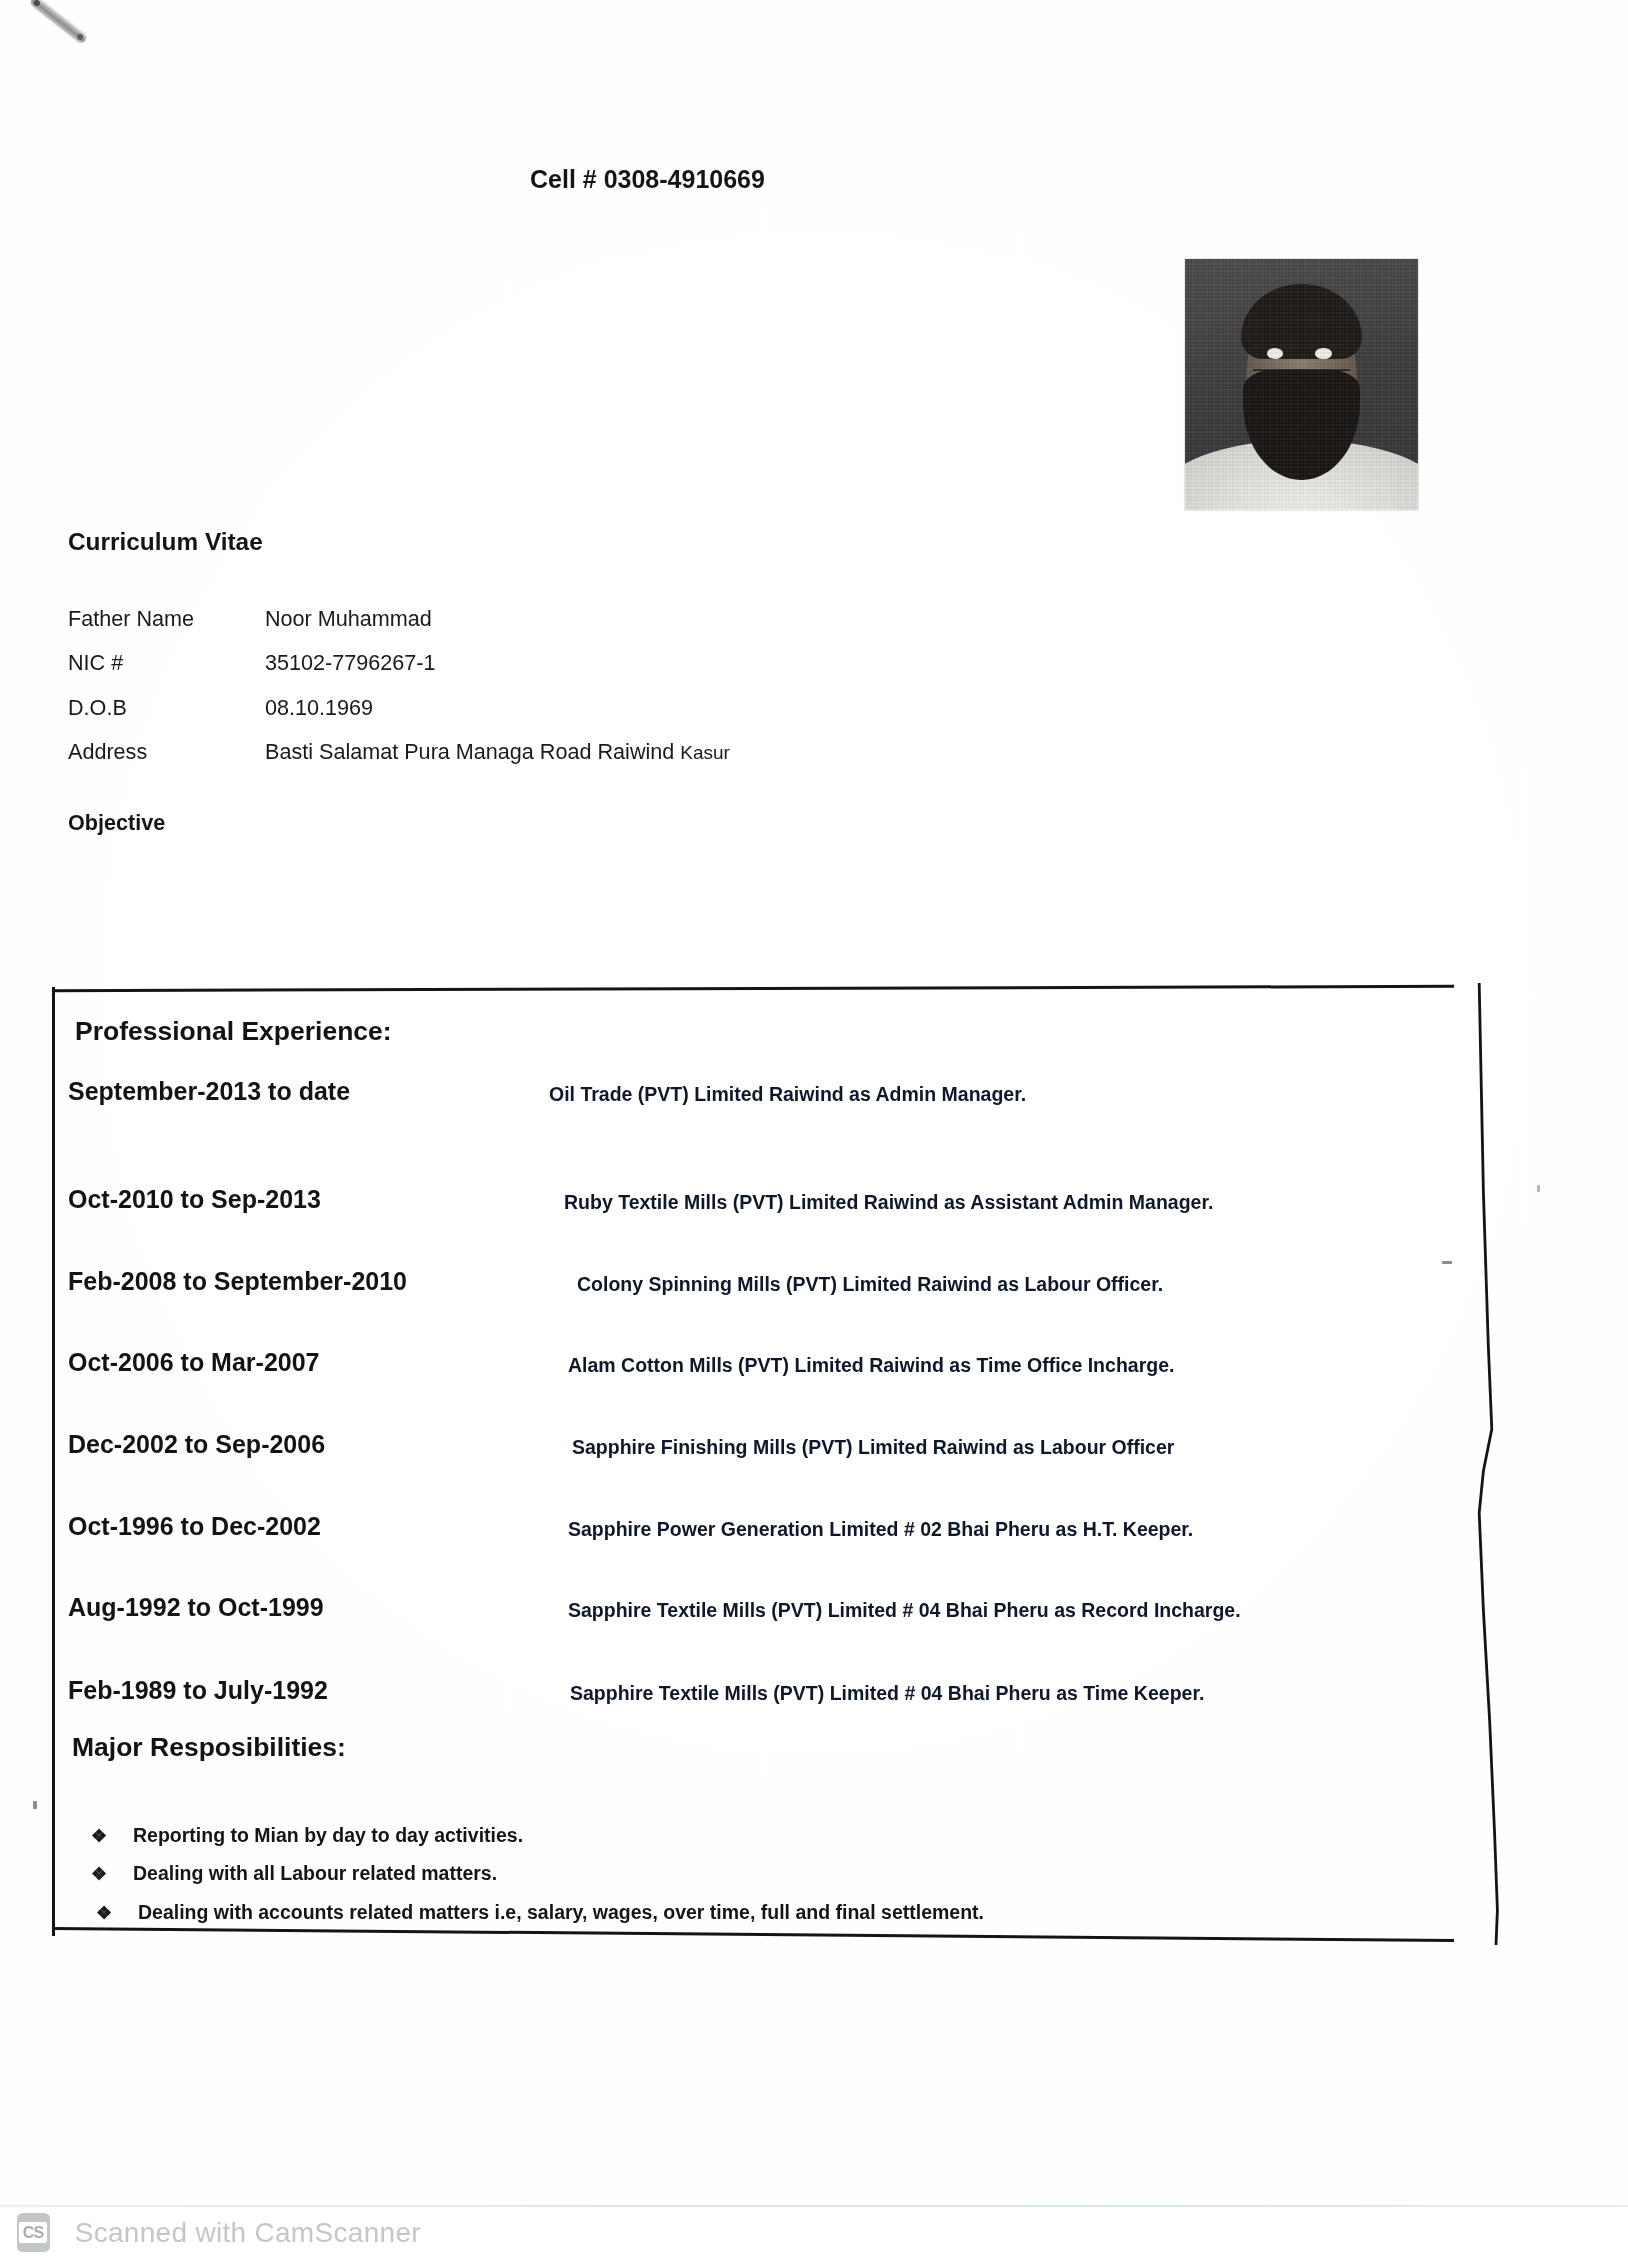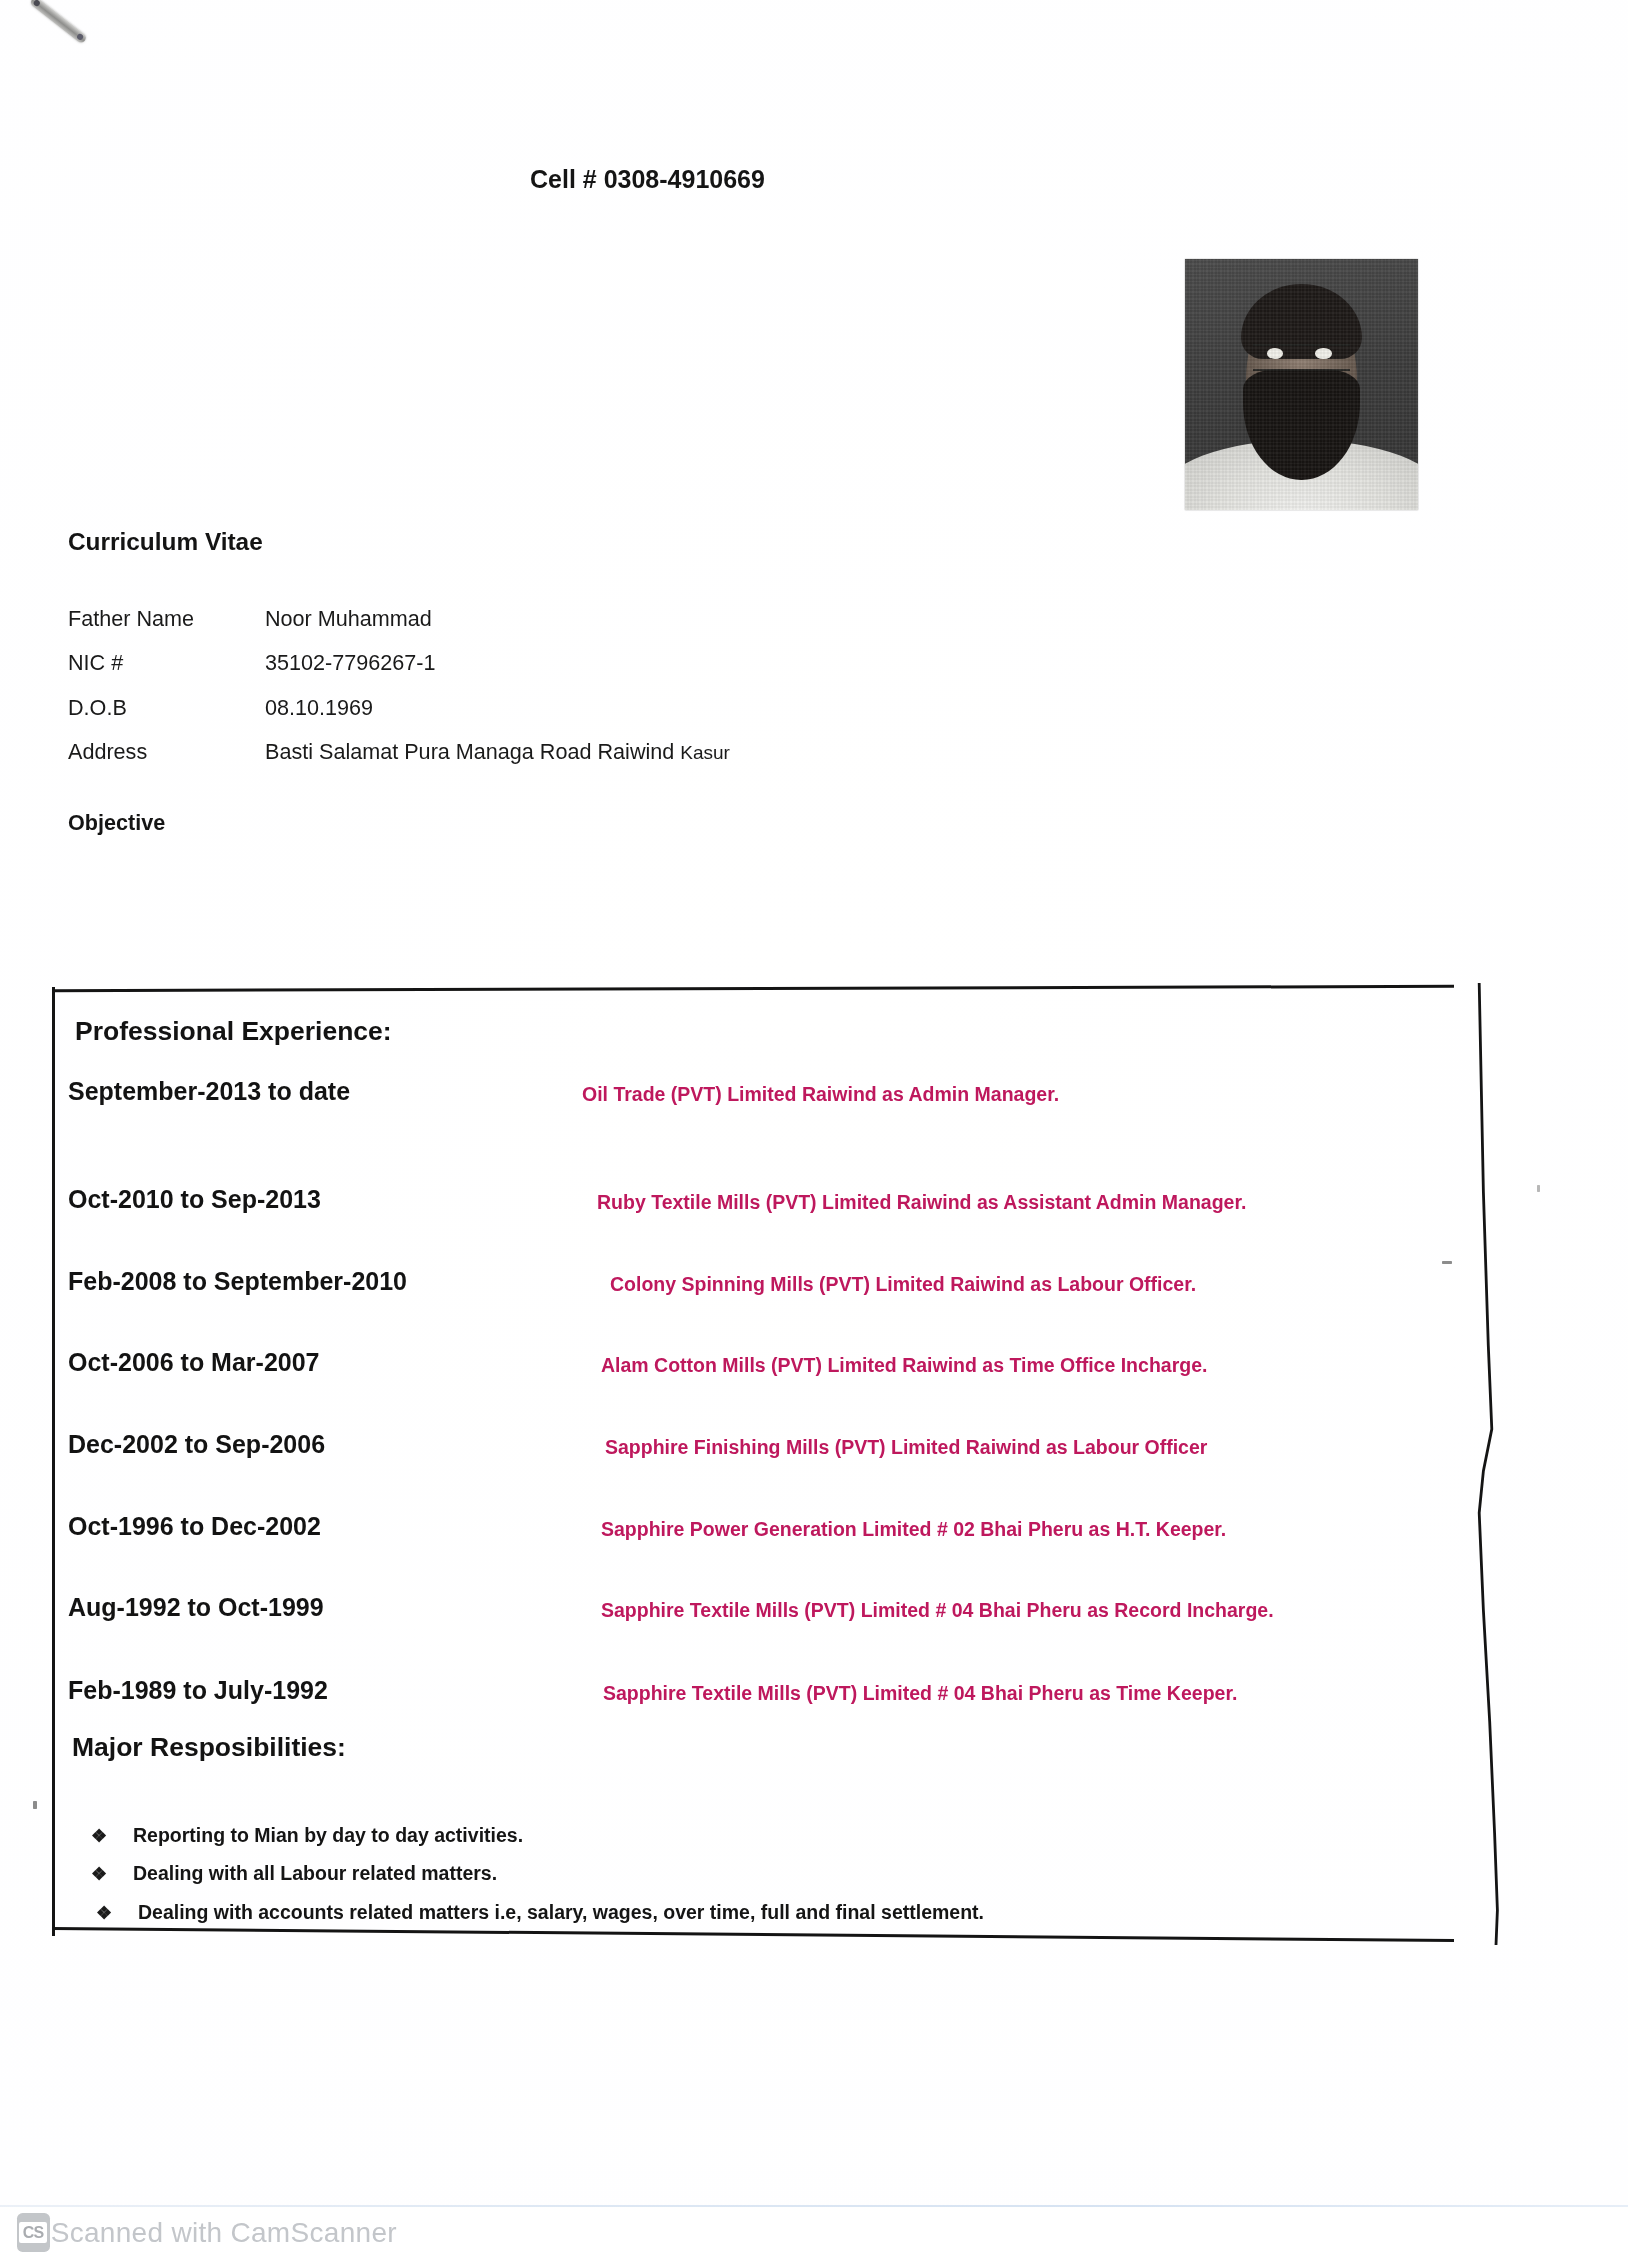--- a/index.html
+++ b/index.html
@@ -250,23 +250,22 @@
     left: 0;
     font-size: 25px;
     font-weight: bold;
     color: #131313;
     white-space: nowrap;
   }
   .exp-desc {
     position: absolute;
     font-size: 19.5px;
     font-weight: bold;
-    color: #be185d;
+    color: #0f172a;
     white-space: nowrap;
-    margin-left: 33px;
   }
 
   
   .resp-heading {
     position: absolute;
     left: 72px; top: 1732px;
     font-size: 26.5px;
     font-weight: bold;
     color: #131313;
   }
@@ -293,21 +292,21 @@
     border-radius: 0.7px;
     opacity: .8;
   }
 
   
   .cam {
     position: absolute;
     left: 16.7px; top: 2213px;
     display: flex;
     align-items: center;
-    gap: 1px;
+    gap: 25px;
   }
   .cam-logo {
     width: 33px; height: 39px;
     border-radius: 5.6px;
     background: #c3c6c9;
     position: relative;
     display: flex;
     align-items: center;
     justify-content: center;
   }

